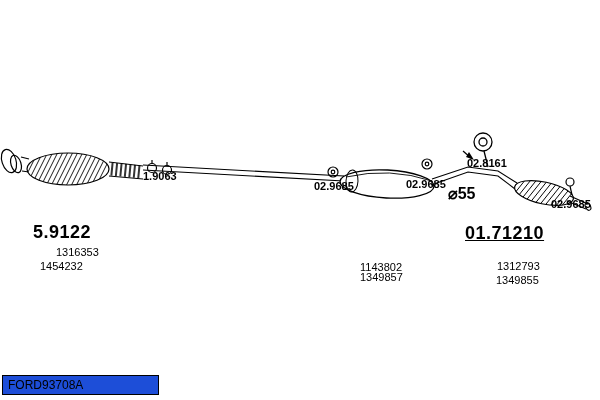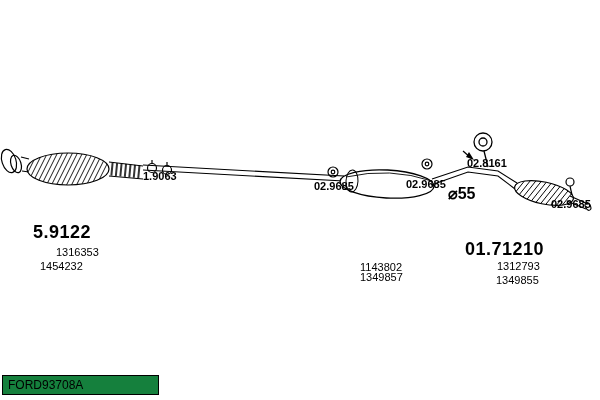--- a/index.html
+++ b/index.html
@@ -11,21 +11,21 @@
     overflow:hidden;
   }
   svg{position:absolute;left:0;top:0;}
   .lbl{position:absolute;color:#000;white-space:nowrap;line-height:1;margin-top:40px;}
   .sm{font-size:11px;font-weight:700;}
   .lg{font-size:18px;font-weight:700;letter-spacing:0.5px;}
   .ref{font-size:11px;font-weight:400;}
   .dia{font-size:16px;font-weight:700;}
   .code-box{
     position:absolute;left:2px;top:375px;width:150px;height:18px;
-    border:1px solid #000;background:#15803d;
+    border:1px solid #000;background:#1d4ed8;
     font-size:12px;font-weight:400;color:#000;
     line-height:18px;padding-left:5px;
   }
 </style>
 </head>
 <body>
 
 <div class="stage">
 
   <svg width="600" height="400" viewBox="0 0 600 400">
@@ -158,21 +158,21 @@
 
   <div class="lbl ref" style="left:360px;top:222px;">1143802</div>
   <div class="lbl ref" style="left:360px;top:232px;">1349857</div>
 
   <div class="lbl sm" style="left:406px;top:139px;">02.9685</div>
 
   <div class="lbl dia" style="left:448px;top:146px;">⌀55</div>
 
   <div class="lbl sm" style="left:467px;top:118px;">02.8161</div>
 
-  <div class="lbl lg" style="left:465px;top:200px;">01.71210</div>
+  <div class="lbl lg" style="left:465px;top:184px;text-decoration:underline;">01.71210</div>
   <div class="lbl ref" style="left:497px;top:221px;">1312793</div>
   <div class="lbl ref" style="left:496px;top:235px;">1349855</div>
 
   <div class="lbl sm" style="left:551px;top:159px;">02.9685</div>
 
   <div class="code-box">FORD93708A</div>
 
 </div>
 
 </body></html>

